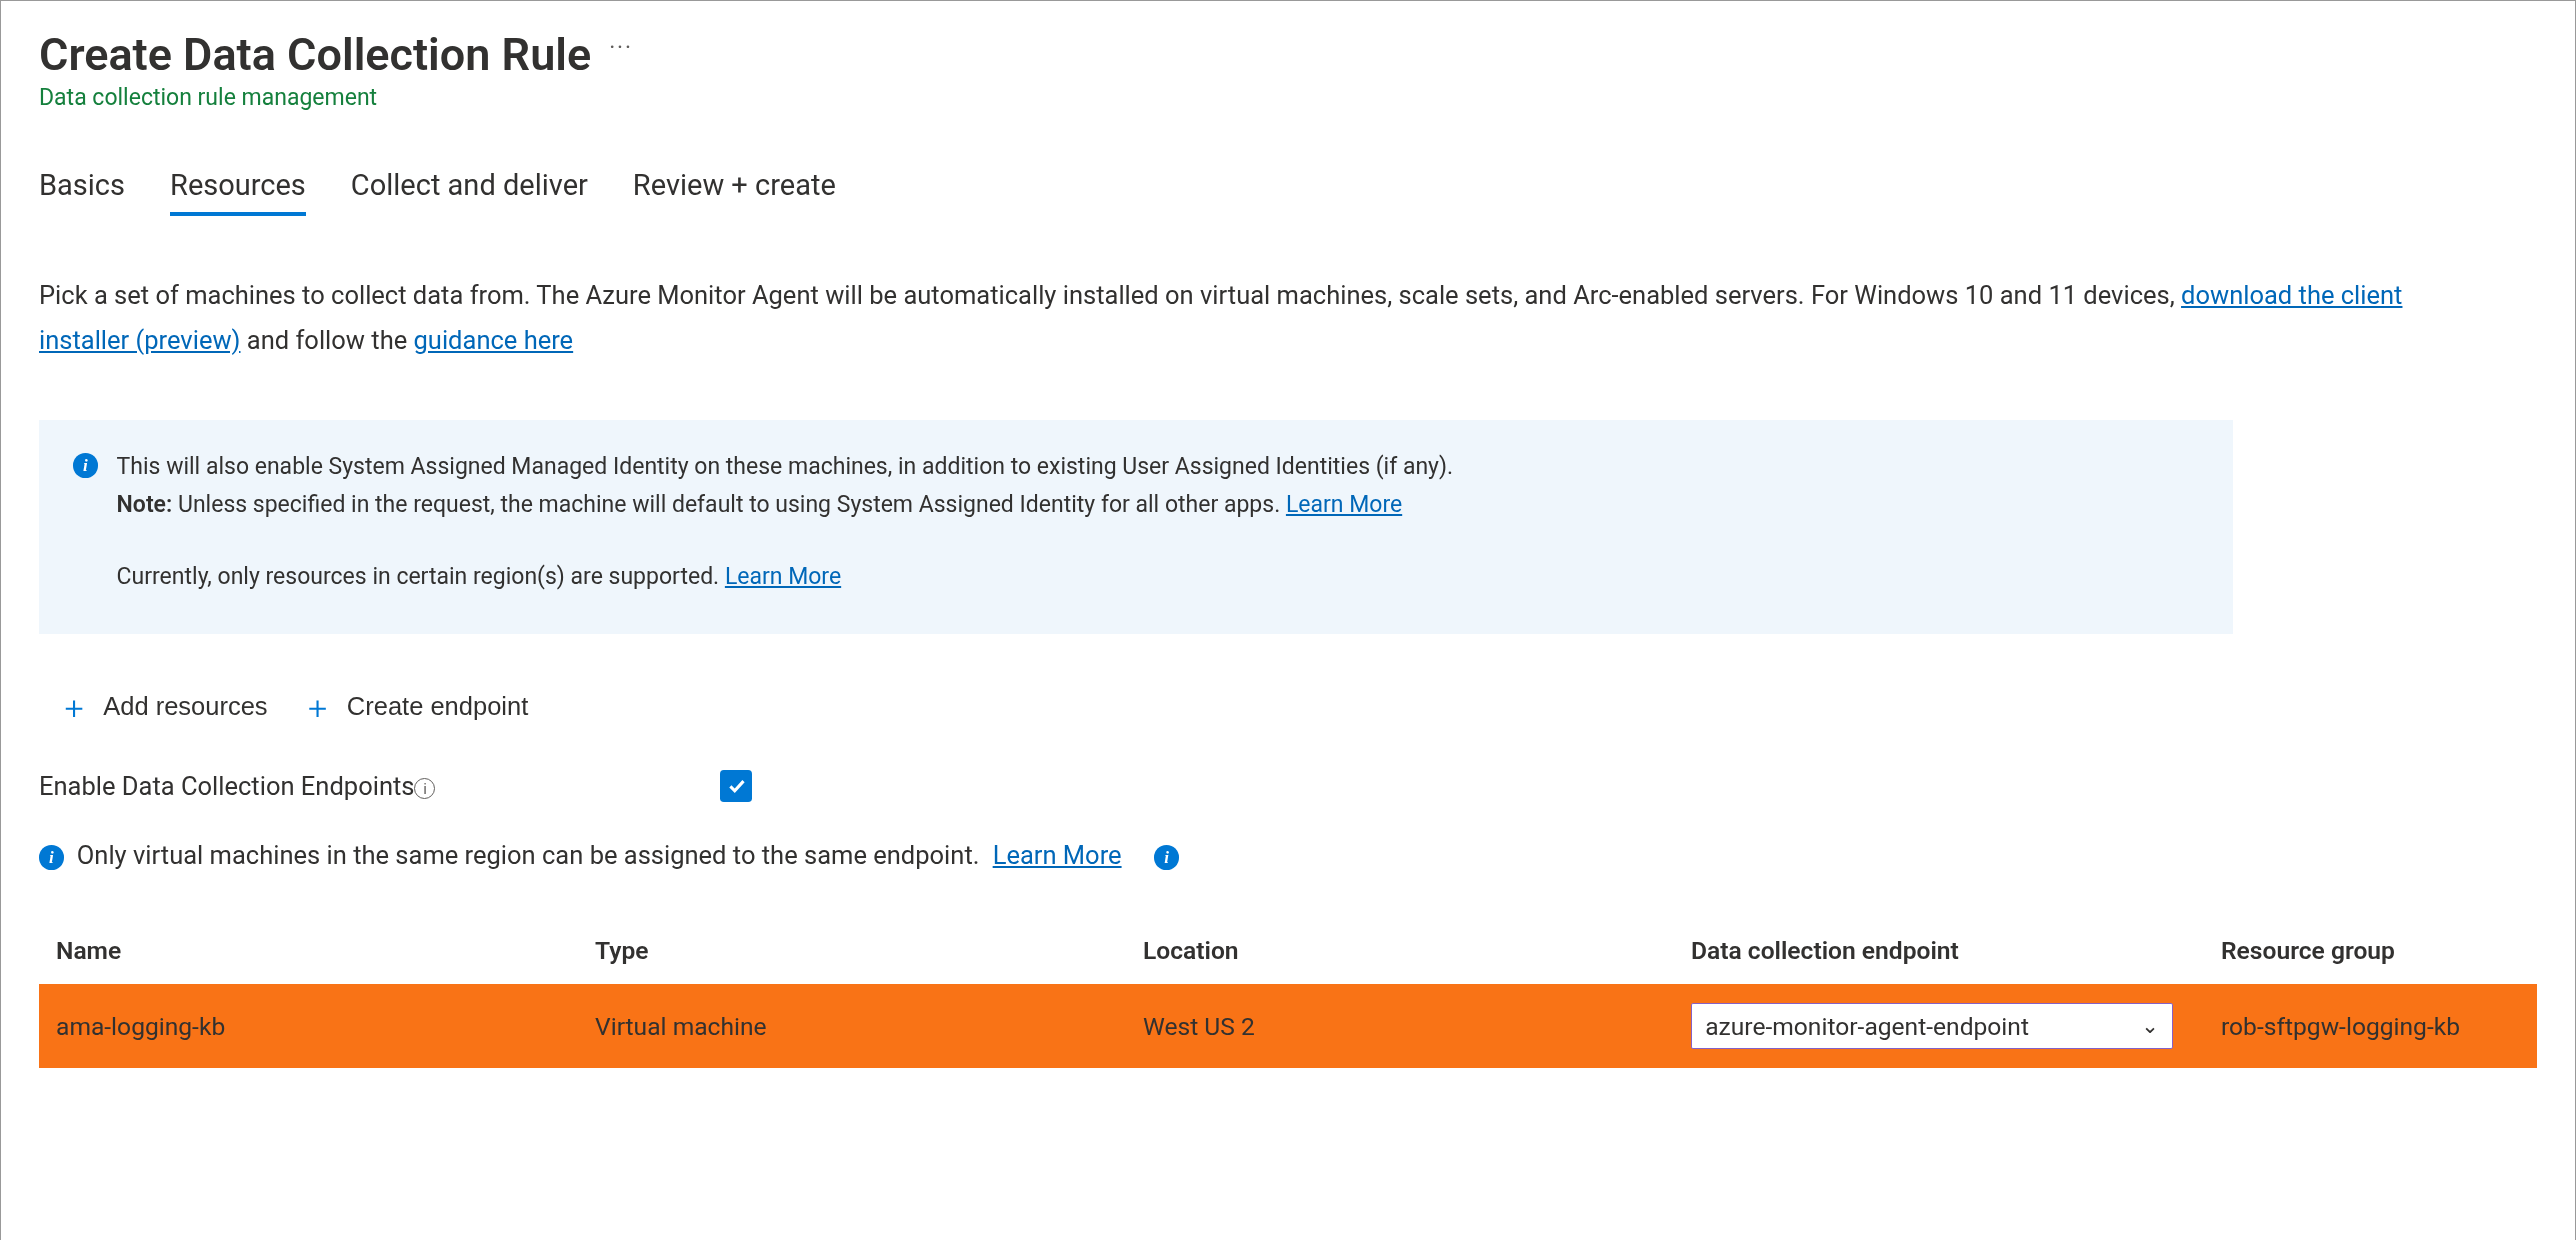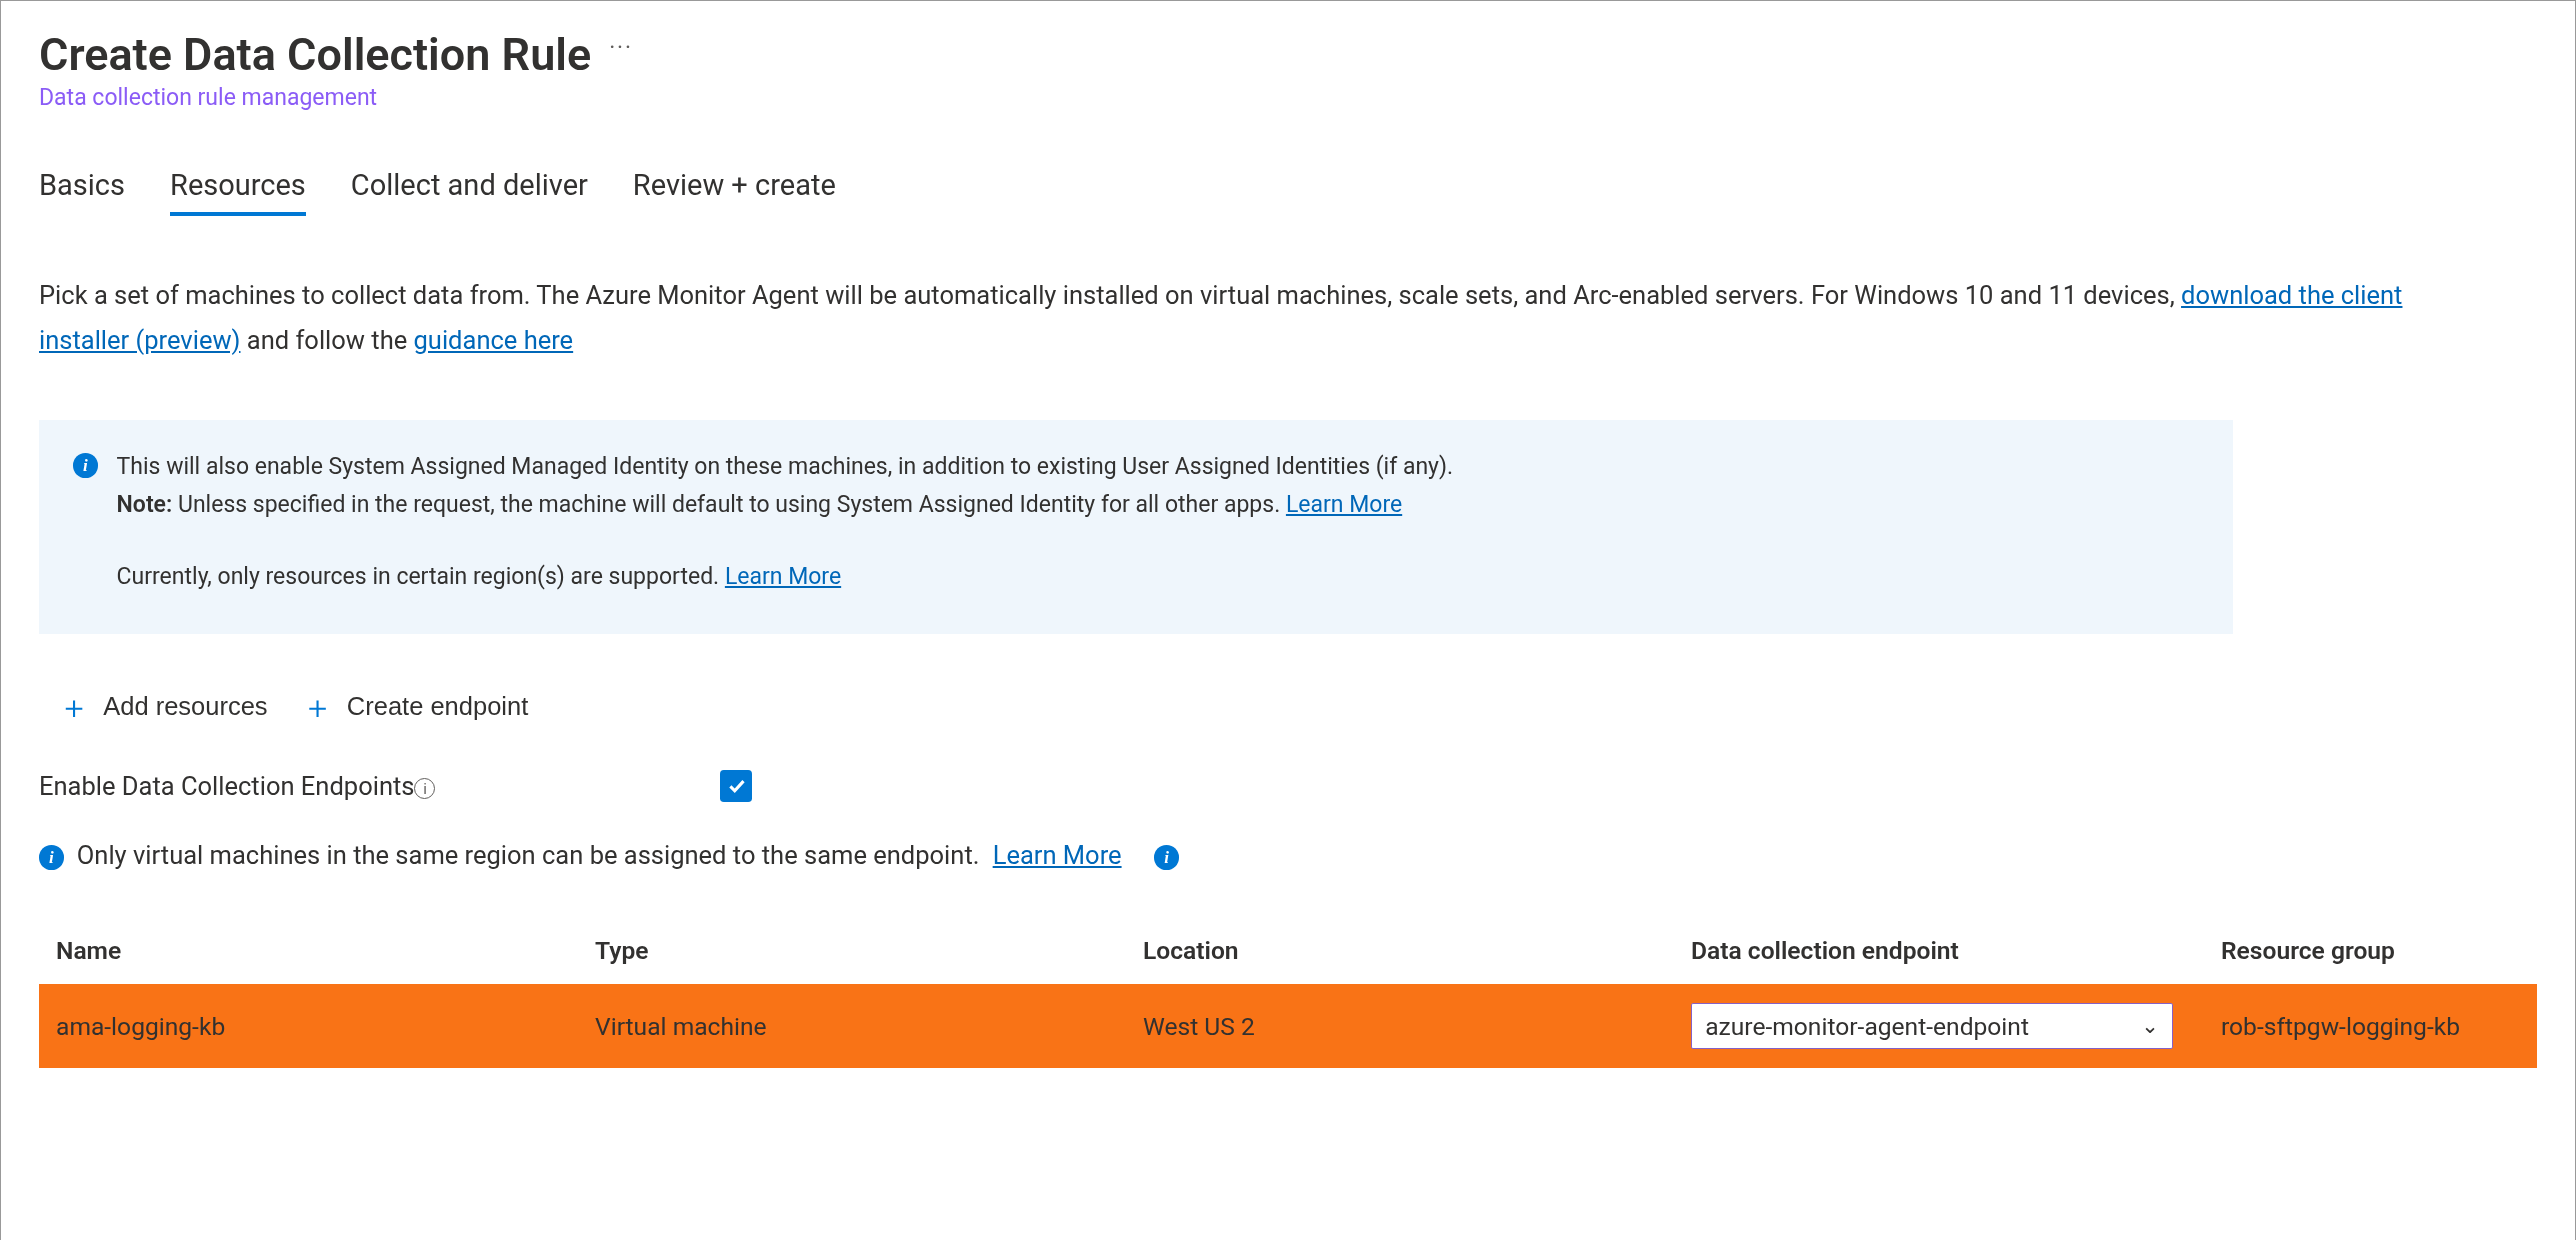--- a/index.html
+++ b/index.html
@@ -11,21 +11,21 @@
   }
   .page {
     border: 1.9px solid #999;
     width: 2576px;
     min-height: 1241px;
     padding: 17px 38px 57px 38px;
   }
   .header-row { display: flex; align-items: center; gap: 18px; }
   .page-title { font-size: 45px; font-weight: 600; margin: 9.5px 0 3.8px 0; }
   .more-dots { font-size: 23px; color: #605e5c; letter-spacing: 1.9px; position: relative; top: -3.8px; cursor: pointer; }
-  .subtitle { font-size: 23px; color: #8b5cf6; margin: 0 0 57px 0; }
+  .subtitle { font-size: 23px; color: #15803d; margin: 0 0 57px 0; }
   .tabs { display: flex; gap: 45px; font-size: 29px; margin-bottom: 57px; }
   .tab { padding-bottom: 9.5px; cursor: pointer; }
   .tab.active { font-weight: 400; border-bottom: 4.7px solid #0078d4; }
   .intro { font-size: 25.5px; line-height: 45px; max-width: 2383px; margin-bottom: 57px; margin-top: 40px; }
   a.link { color: #0067b8; text-decoration: underline; cursor: pointer; }
   .info-box {
     background: #eff6fc;
     display: flex;
     gap: 19px;
     padding: 28px 34px 38px 34px;

